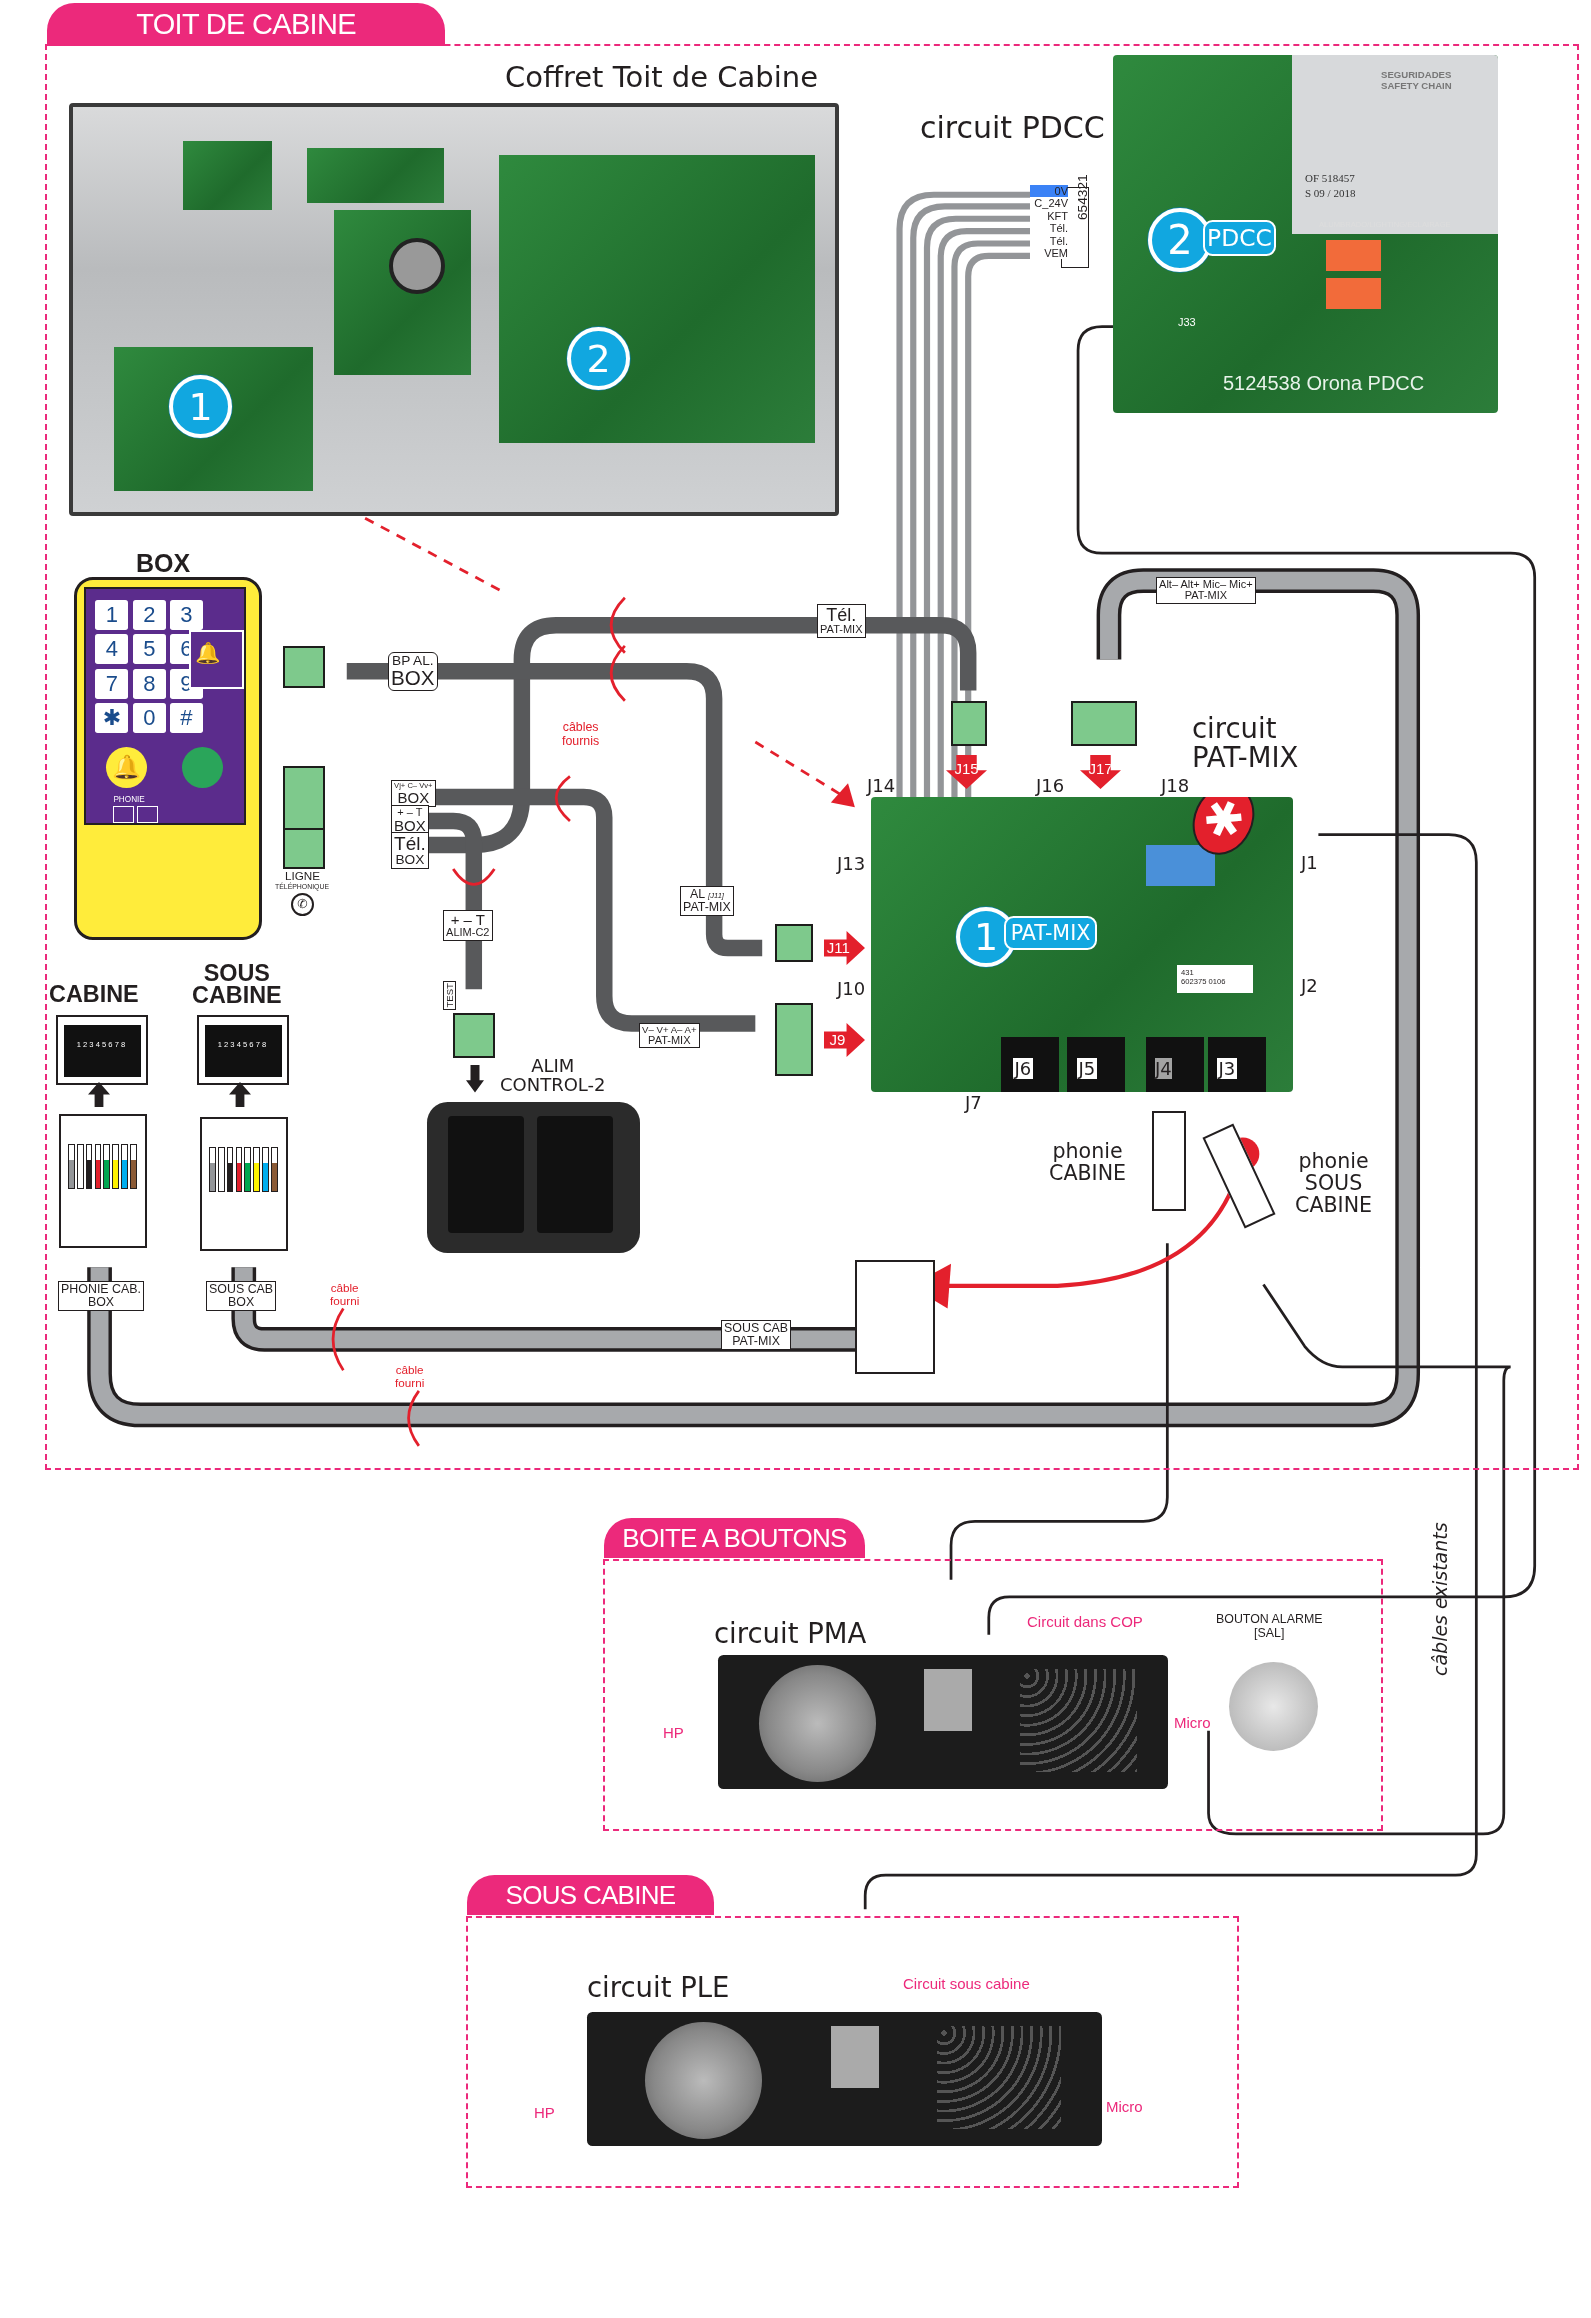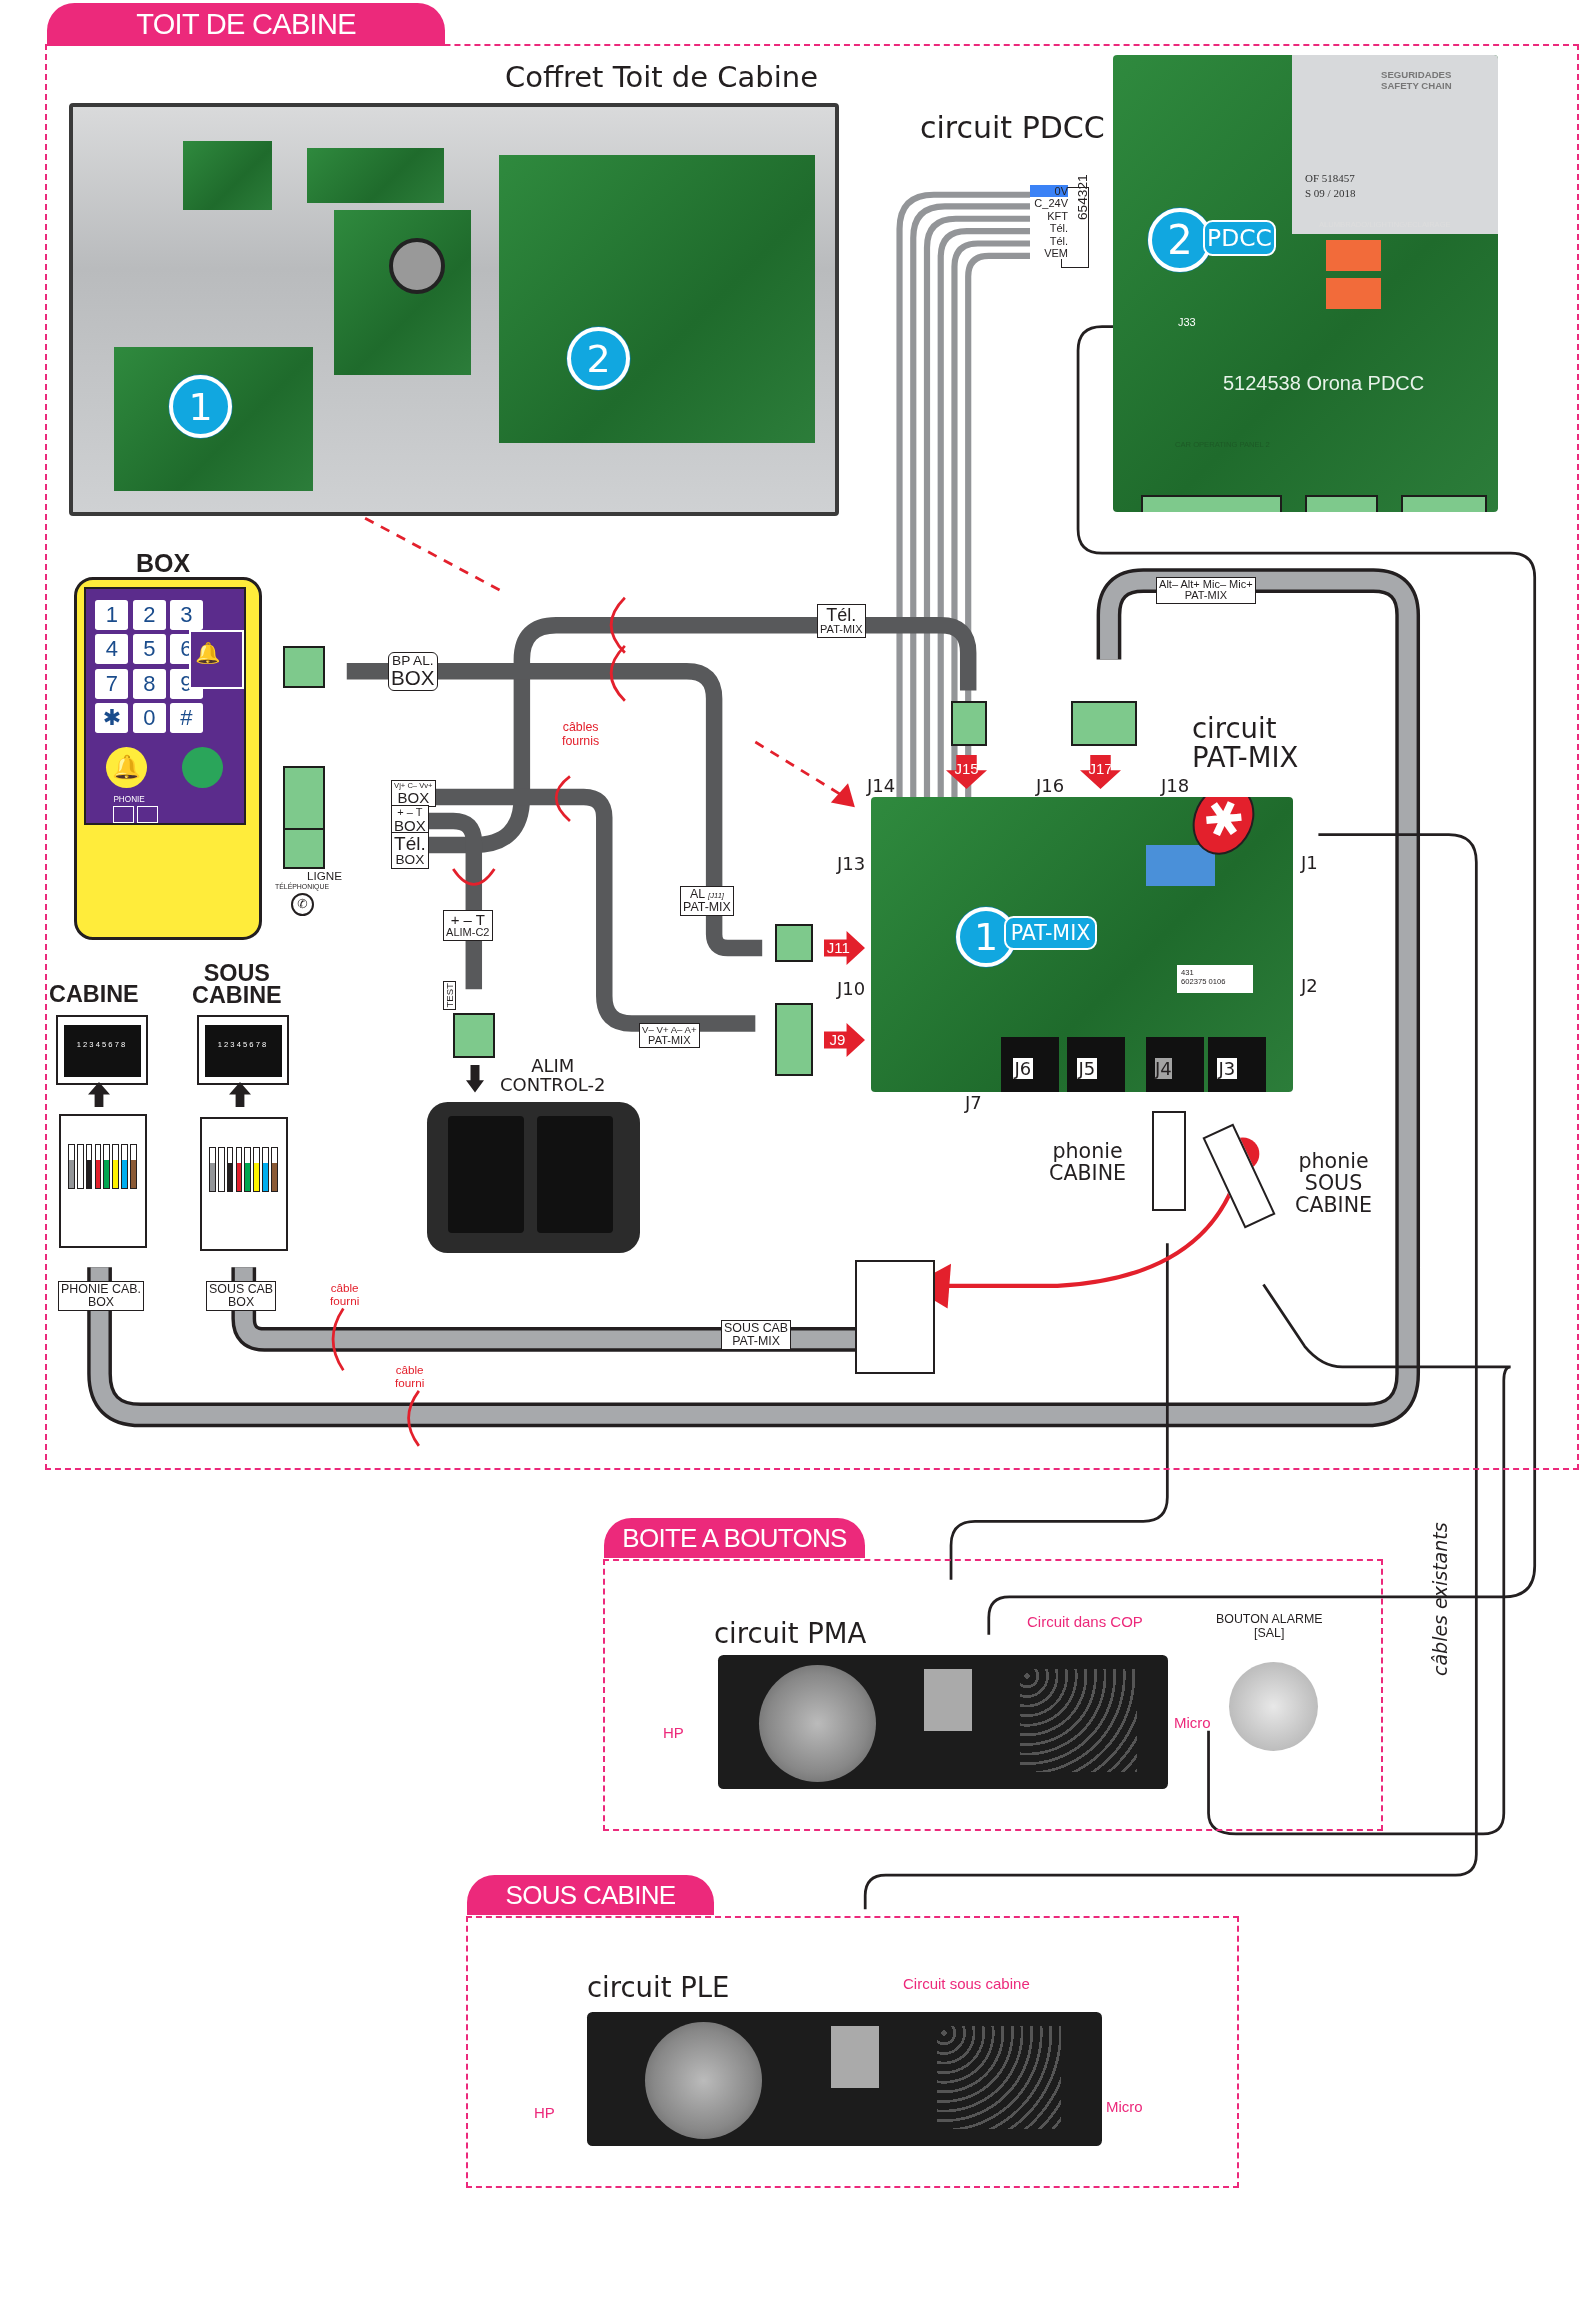--- a/index.html
+++ b/index.html
@@ -111,21 +111,21 @@
   <div class="abs pcb" style="left:426px;top:48px;width:316px;height:288px;"></div>
   <div class="badge" style="left:96px;top:268px;width:55px;height:55px;font-size:38px;">
       <span>1</span>
     </div>
   <div class="badge" style="left:494px;top:220px;width:55px;height:55px;font-size:38px;">
       <span>2</span>
     </div>
 </div>
 
 <div class="title" style="left:920px;top:110px;font-size:30px;">circuit PDCC</div>
-<div class="photo pcb" style="left:1113px;top:55px;width:385px;height:457px;">
+<div class="photo pcb" style="left:1113px;top:55px;width:385px;height:358px;">
   <div class="abs" style="left:179px;top:0;width:206px;height:179px;background:#d7d9db;"></div>
   <div class="abs" style="left:268px;top:13.7px;width:96px;font-size:9.6px;color:#777;font-weight:bold;">SEGURIDADES SAFETY CHAIN</div>
   <div class="abs" style="left:192px;top:117px;font-family:'Liberation Serif',serif;font-size:11px;color:#333;">OF 518457</div>
   <div class="abs" style="left:192px;top:132px;font-family:'Liberation Serif',serif;font-size:11px;color:#333;">S 09 / 2018</div>
   <div class="abs" style="left:213px;top:185px;width:55px;height:31px;background:#f26b3a;"></div>
   <div class="abs" style="left:213px;top:223px;width:55px;height:31px;background:#f26b3a;"></div>
   <div class="abs" style="left:206px;top:165px;font-size:7.6px;color:#ddd;">ALUMBRADO/LIGHTING/ECLAIRAGE</div>
   <div class="abs" style="left:110px;top:317px;font-size:20px;color:#e8f3ea;">5124538 Orona PDCC</div>
   <div class="abs" style="left:65px;top:261px;font-size:11px;color:#fff;">J33</div>
   <div class="abs" style="left:62px;top:385px;font-size:7.6px;color:#1d5a26;">CAR OPERATING PANEL 2</div>
@@ -178,21 +178,21 @@
     <div class="abs" style="left:96px;top:158px;width:41px;height:41px;border-radius:50%;background:#2aa55a;"></div>
     <div class="abs" style="left:27.5px;top:206px;font-size:8.2px;color:#fff;">PHONIE</div>
     <div class="abs" style="left:27.5px;top:217px;width:19px;height:15px;border:1.4px solid #fff;"></div>
     <div class="abs" style="left:51px;top:217px;width:19px;height:15px;border:1.4px solid #fff;"></div>
   </div>
 </div>
 
 <div class="term" style="left:283px;top:646px;width:38px;height:38px;"></div>
 <div class="term" style="left:283px;top:766px;width:38px;height:60px;"></div>
 <div class="term" style="left:283px;top:828px;width:38px;height:37px;"></div>
-<div class="abs" style="left:285px;top:869px;font-size:11.7px;margin-left:22px;">LIGNE</div>
+<div class="abs" style="left:285px;top:869px;font-size:11.7px;">LIGNE</div>
 <div class="abs" style="left:275px;top:883px;font-size:6.9px;">TÉLÉPHONIQUE</div>
 <div class="abs" style="left:291px;top:893px;width:19px;height:19px;border:2.1px solid #231f20;border-radius:50%;text-align:center;font-size:12.4px;line-height:19px;">✆</div>
 
 <div class="lbl" style="left:388px;top:652px;font-size:13.7px;border-radius:6px;">
   <div>BP AL.</div>
   <div style="font-size:20.6px;">BOX</div>
 </div>
 <div class="lbl" style="left:391px;top:780px;font-size:7.6px;">
   <div>Vj+ C– Vv+</div>
   <div style="font-size:15px;">BOX</div>

